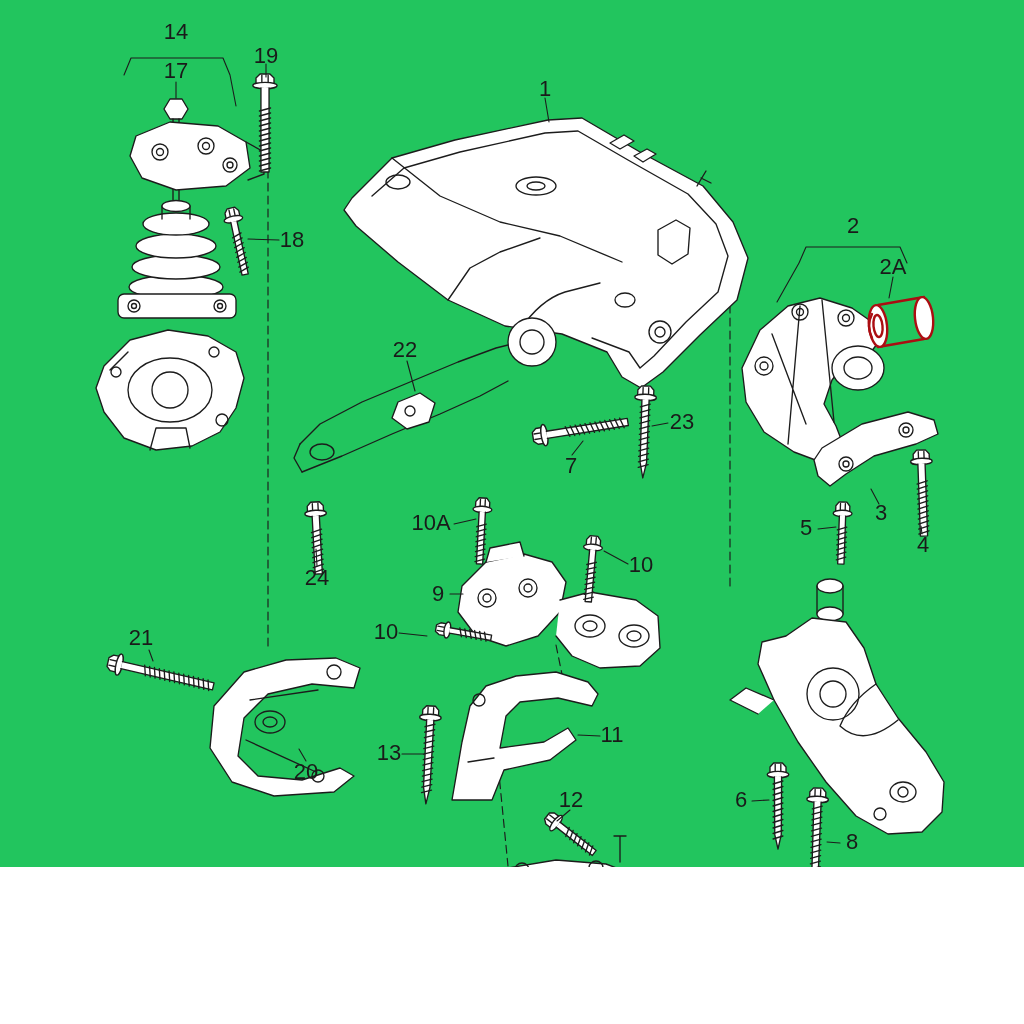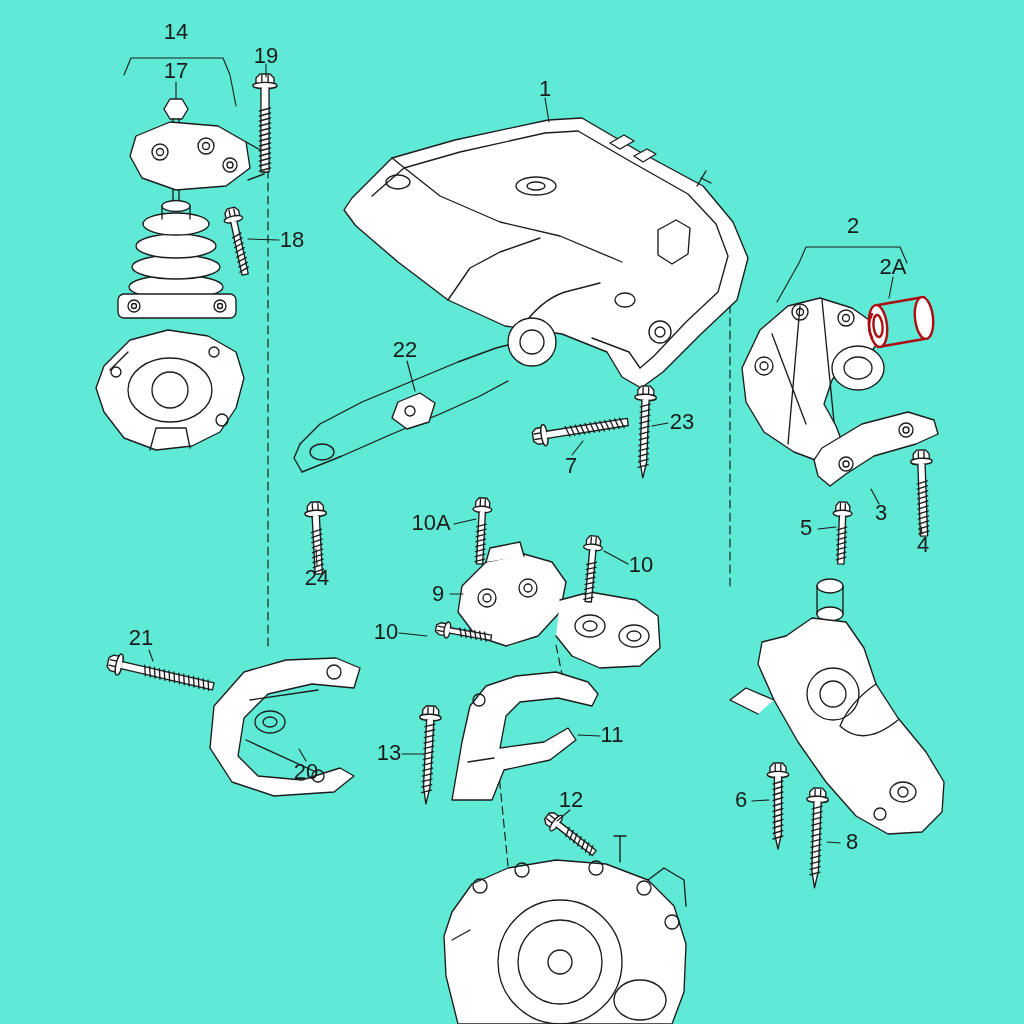--- a/index.html
+++ b/index.html
@@ -1,16 +1,16 @@
 <!DOCTYPE html>
 <html><head>
 <meta charset="utf-8">
 <style>
   html,body{margin:0;padding:0;background:#ffffff;}
-  .canvas{position:relative;width:1024px;height:1024px;background:#5eead4;overflow:hidden;}
+  .canvas{position:relative;width:1024px;height:867px;background:#22c55e;overflow:hidden;}
   #diagram-svg{stroke:#1c1c1c;stroke-width:1.35;fill:none;stroke-linecap:round;stroke-linejoin:round;}
   #diagram-svg text{fill:#1a1a1a;stroke:none;font:400 22px "Liberation Sans", sans-serif;text-anchor:middle;}
   .dash{stroke-dasharray:8 5;stroke-width:1.15;}
   .leader{stroke-width:1.1;}
   .hl{stroke:#ab0d12;stroke-width:2.4;}
 </style>
 </head>
 <body>
 
 <div class="canvas">

